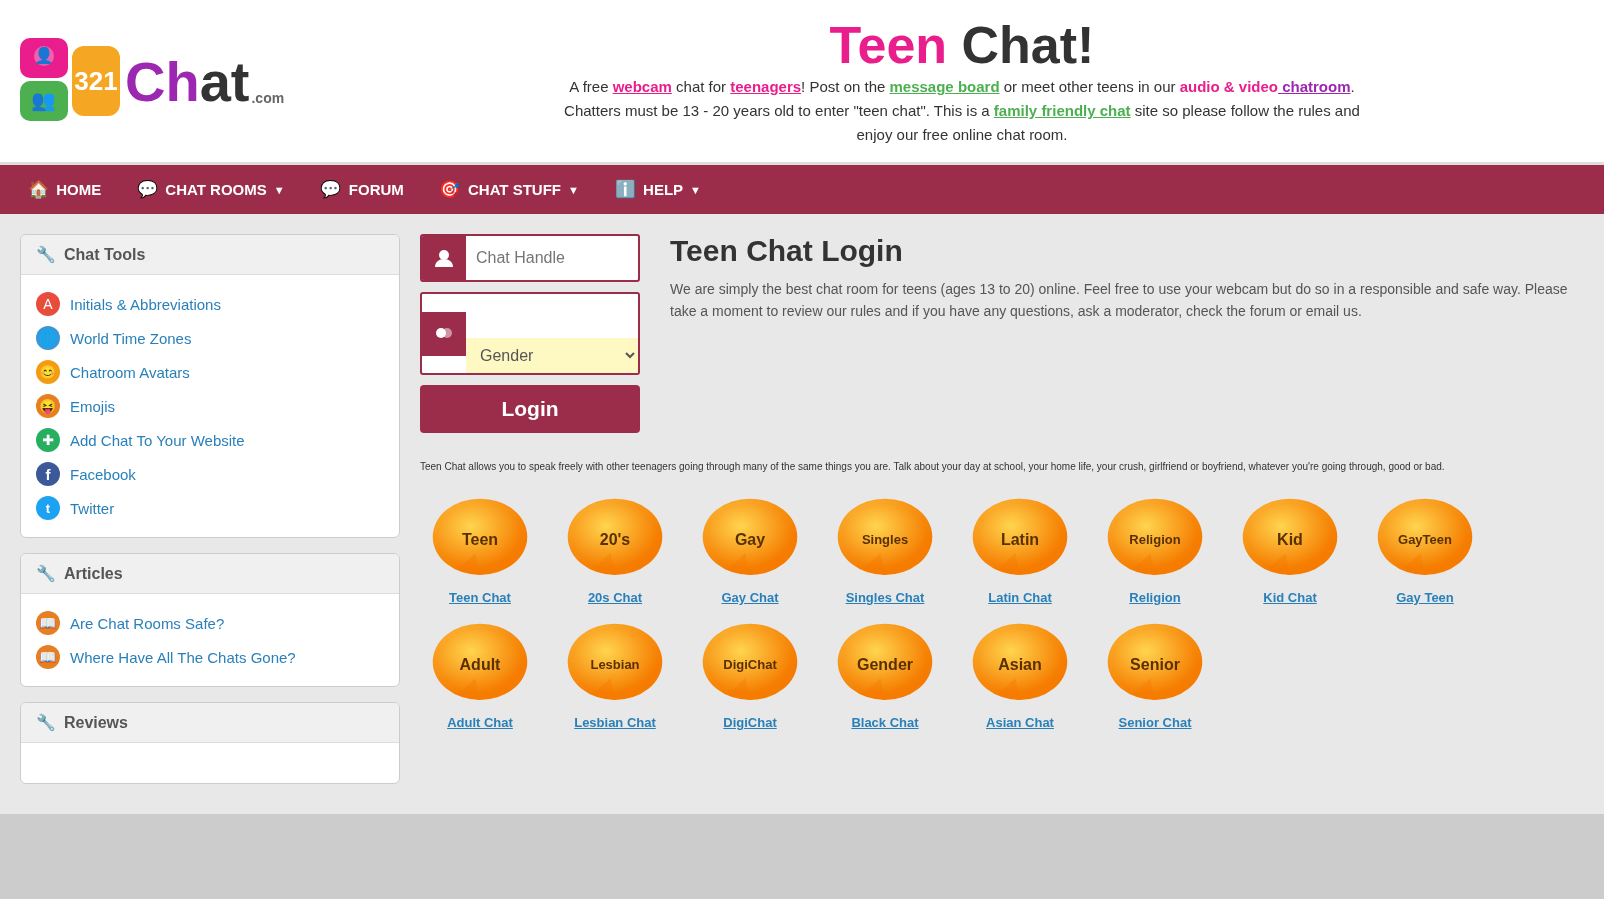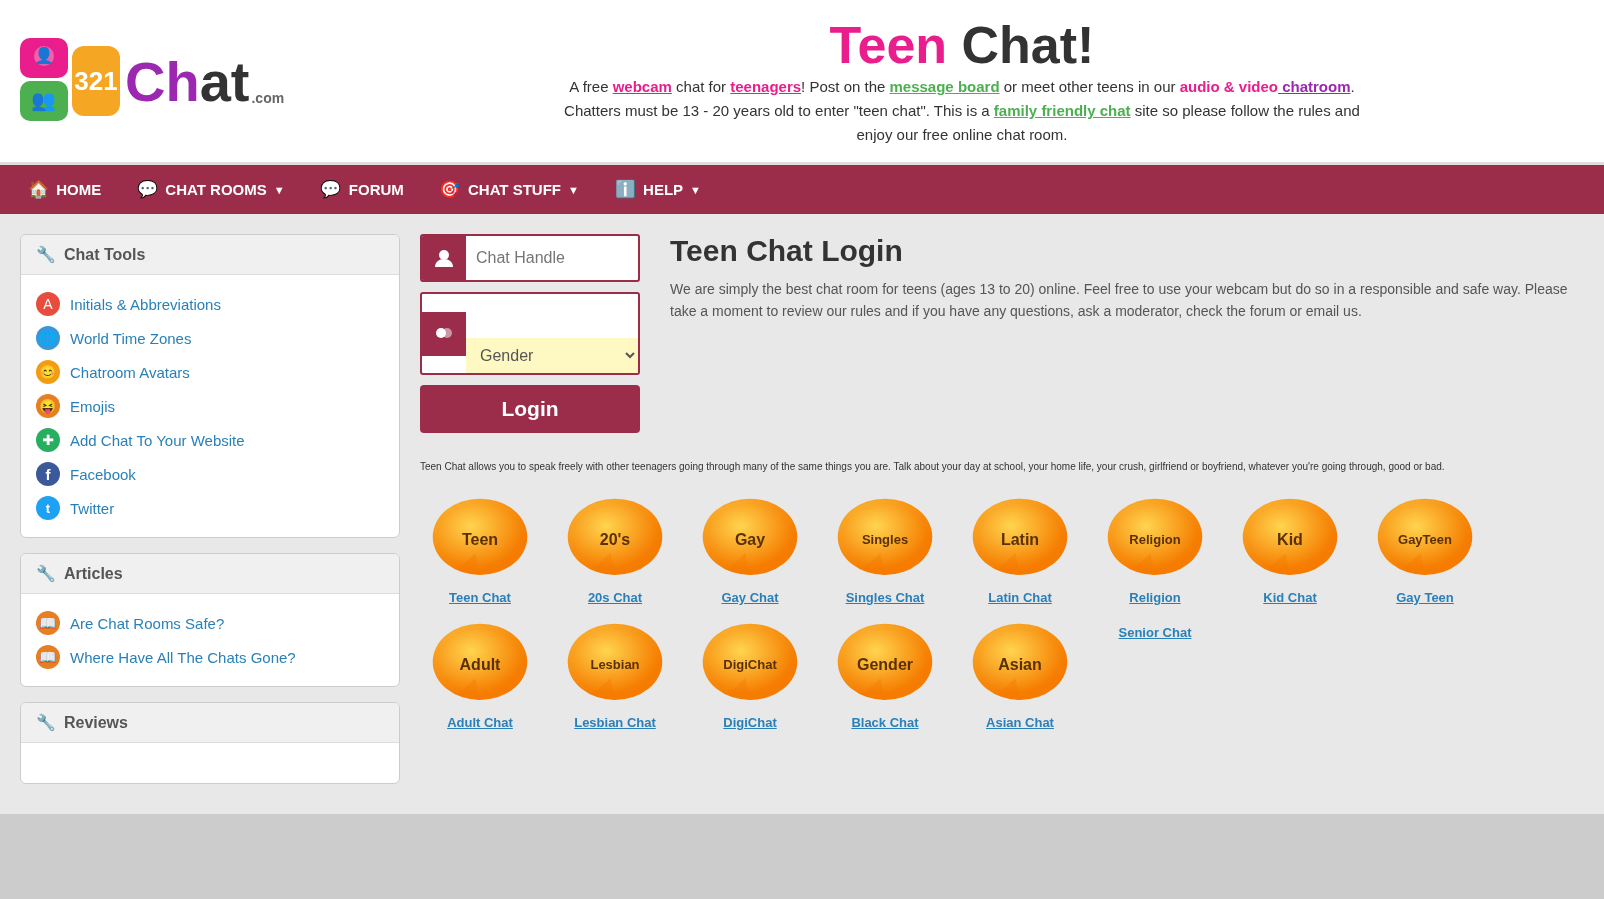--- a/index.html
+++ b/index.html
@@ -607,17 +607,31 @@
         </defs>
         <ellipse cx="55" cy="44" rx="52" ry="42" fill="url(#bg12)"></ellipse>
         <polygon points="30,80 55,86 50,62" fill="#f57c00"></polygon>
         <ellipse cx="55" cy="44" rx="48" ry="38" fill="url(#bg12)" opacity="0.6"></ellipse>
       </svg>
     <span class="chat-bubble-label">Asian</span>
           </div>
           <a class="chat-room-name" href="#">Asian Chat</a>
         </div>
         <div class="chat-room-item">
+          <div class="chat-bubble">
+      <svg viewBox="0 0 110 95" xmlns="http://www.w3.org/2000/svg">
+        <defs>
+          <radialGradient id="bg13" cx="40%" cy="35%" r="60%">
+            <stop offset="0%" stop-color="#ffd54f"></stop>
+            <stop offset="100%" stop-color="#f57c00"></stop>
+          </radialGradient>
+        </defs>
+        <ellipse cx="55" cy="44" rx="52" ry="42" fill="url(#bg13)"></ellipse>
+        <polygon points="30,80 55,86 50,62" fill="#f57c00"></polygon>
+        <ellipse cx="55" cy="44" rx="48" ry="38" fill="url(#bg13)" opacity="0.6"></ellipse>
+      </svg>
+    <span class="chat-bubble-label">Senior</span>
+          </div>
           <a class="chat-room-name" href="#">Senior Chat</a>
         </div>
       </div>
   </div>
 </div>
 
 </body></html>

